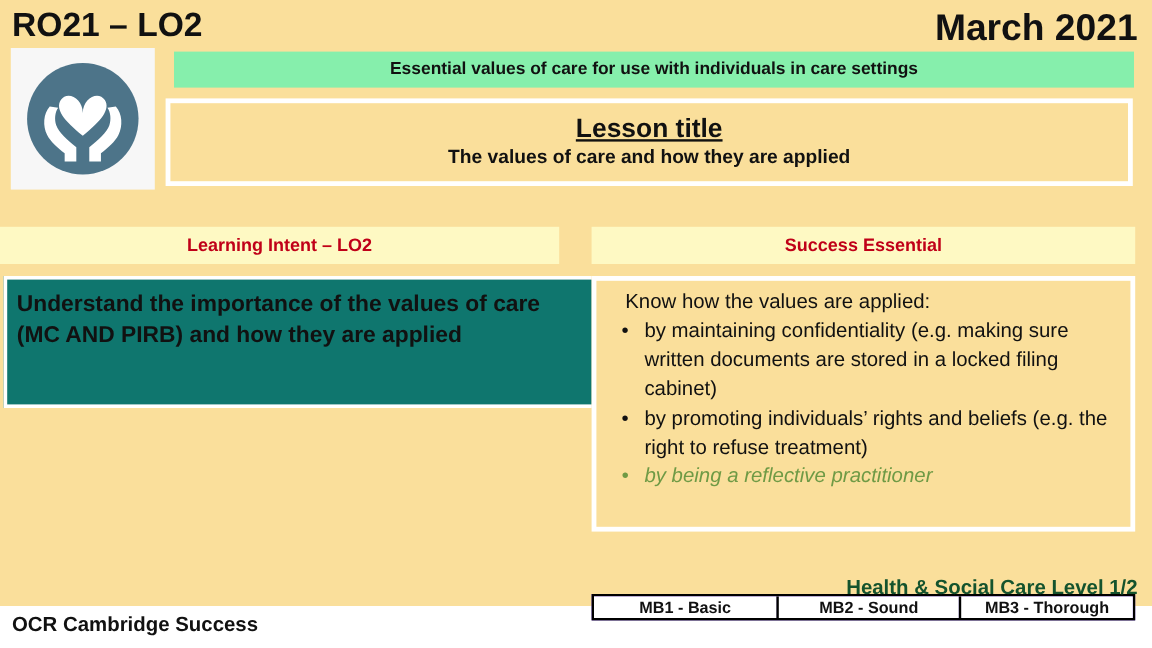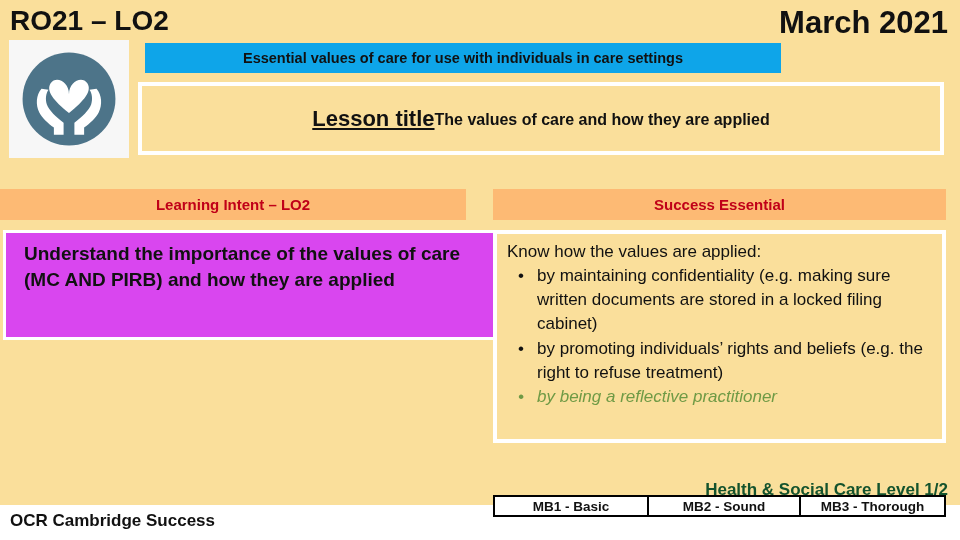--- a/index.html
+++ b/index.html
@@ -61,23 +61,23 @@
     align-items: center;
     justify-content: center;
   }
   .logo-box svg { display: block; }
 
   
   .banner {
     position: absolute;
     left: 145px;
     top: 43px;
-    width: 636px;
+    width: 800px;
     height: 30px;
-    background: #0ea5e9;
+    background: #86efac;
     display: flex;
     align-items: center;
     justify-content: center;
   }
   .banner span {
     font-size: 14.5px;
     font-weight: bold;
     color: #111111;
     white-space: nowrap;
   }
@@ -86,21 +86,21 @@
   .title-box {
     position: absolute;
     left: 138px;
     top: 82px;
     width: 806px;
     height: 73px;
     background: #fadf9b;
     border: 4px solid #ffffff;
     box-sizing: border-box;
     display: flex;
-    flex-direction: row;
+    flex-direction: column;
     align-items: center;
     justify-content: center;
   }
   .title-main {
     font-size: 22px;
     font-weight: bold;
     color: #111111;
     text-decoration: underline;
     line-height: 1.15;
   }
@@ -108,21 +108,21 @@
     font-size: 16px;
     font-weight: bold;
     color: #111111;
     line-height: 1.3;
     margin-top: 3px;
   }
 
   
   .col-hdr {
     position: absolute;
-    background: #fdba74;
+    background: #fef9c3;
     height: 31px;
     display: flex;
     align-items: center;
     justify-content: center;
   }
   .col-hdr span {
     font-size: 15px;
     font-weight: bold;
     color: #c00018;
     white-space: nowrap;
@@ -130,24 +130,24 @@
   #hdr-li { left: 0px;   top: 189px; width: 466px; }
   #hdr-sc { left: 493px; top: 189px; width: 453px; }
 
   
   .li-body {
     position: absolute;
     left: 3px;
     top: 230px;
     width: 500px;
     height: 110px;
-    background: #d946ef;
+    background: #0f766e;
     border: 3px solid #ffffff;
     box-sizing: border-box;
-    padding: 8px 12px 0 18px;
+    padding: 8px 12px 0 8px;
   }
   .li-body p {
     margin: 0;
     font-size: 19px;
     font-weight: bold;
     color: #111111;
     line-height: 1.38;
   }
 
   
@@ -156,21 +156,21 @@
     left: 493px;
     top: 230px;
     width: 453px;
     height: 213px;
     background: #fadf9b;
     border: 4px solid #ffffff;
     box-sizing: border-box;
     padding: 6px 6px 0 8px;
   }
   .sc-lead {
-    margin: 0 0 0 2px;
+    margin: 0 0 0 16px;
     font-size: 17px;
     color: #111111;
     line-height: 1.42;
   }
   .sc-list {
     list-style: none;
     margin: 0;
     padding: 0;
   }
   .sc-list li {

